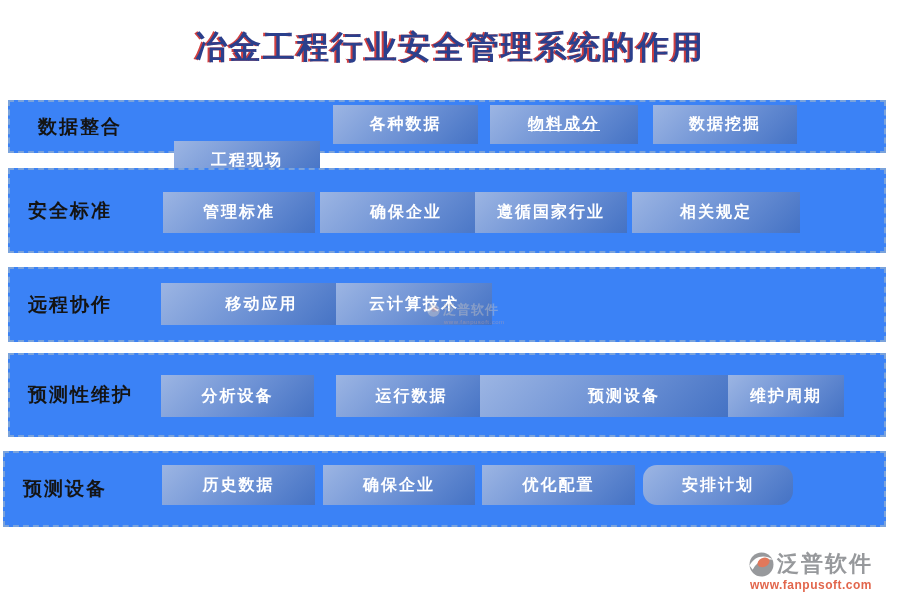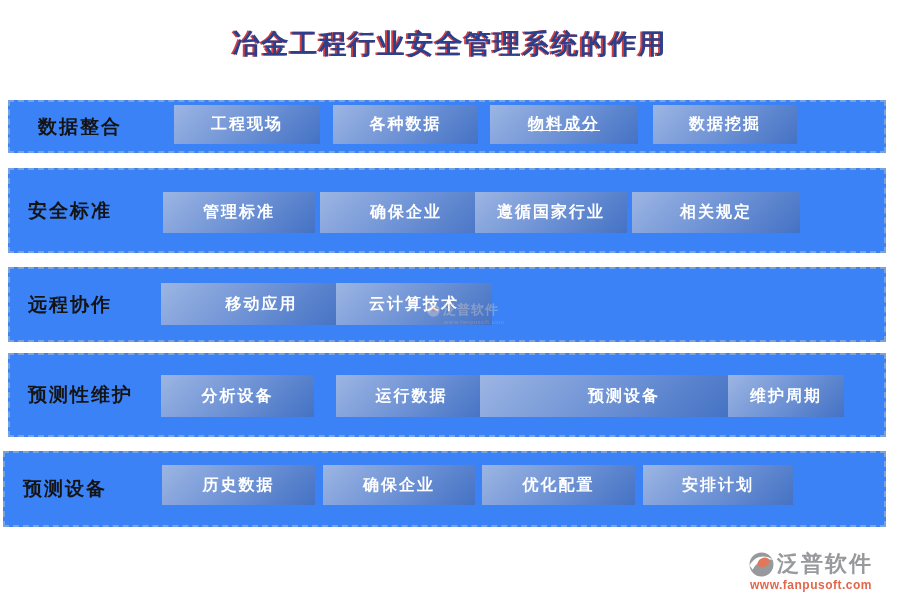--- a/index.html
+++ b/index.html
@@ -3,21 +3,21 @@
 <meta charset="utf-8">
 <style>
   html,body{margin:0;padding:0;background:#fff;}
   .page{
     position:relative;width:900px;height:600px;background:#ffffff;overflow:hidden;
     font-family:"Liberation Sans","DejaVu Sans",sans-serif;
   }
   
   .title{
     position:absolute;top:26px;left:0;width:100%;margin:0;text-align:center;
-    font-size:27px;font-weight:bold;color:#2B3F8C;letter-spacing:2px;
+    font-size:32px;font-weight:bold;color:#2B3F8C;letter-spacing:2px;
     text-shadow:-2px 0 0 rgba(192,0,0,0.75);
   }
   
   .row{position:absolute;left:8px;width:878px;border:2px dashed #7BA3DB;box-sizing:border-box;background:#3b82f6;}
   .row1{top:100px;height:53px;}
   .row2{top:168px;height:85px;}
   .row3{top:267px;height:75px;}
   .row4{top:353px;height:84px;}
   .row5{top:451px;height:76px;left:3px;width:883px;}
   .row-label{
@@ -25,29 +25,29 @@
     font-size:19px;font-weight:bold;color:#141414;letter-spacing:2px;white-space:nowrap;
   }
   .row1 .row-label{left:28px;}
   
   .btn{
     position:absolute;display:flex;align-items:center;justify-content:center;
     background:linear-gradient(135deg,#9CB5E3 0%,#6B90D4 55%,#4472C4 100%);
     color:#ffffff;font-weight:bold;font-size:16px;letter-spacing:2px;white-space:nowrap;
   }
   .row1 .btn{top:3px;height:39px;}
-  .r1b1{left:164px;width:146px;} .r1b2{left:323px;width:145px;} .r1b3{left:480px;width:148px;text-decoration:underline;} .r1b4{left:643px;width:144px;}
+  .r1b1{left:164px;width:146px;margin-top:36px;} .r1b2{left:323px;width:145px;} .r1b3{left:480px;width:148px;text-decoration:underline;} .r1b4{left:643px;width:144px;}
   .row2 .btn{top:22px;height:41px;}
   .r2b1{left:153px;width:152px;} .r2b2{left:310px;width:172px;} .r2b3{left:465px;width:152px;} .r2b4{left:622px;width:168px;}
   .row3 .btn{top:14px;height:42px;}
   .r3b1{left:151px;width:159px;padding-left:21px;} .r3b2{left:326px;width:156px;}
   .row4 .btn{top:20px;height:42px;}
   .r4b1{left:151px;width:153px;} .r4b2{left:326px;width:151px;} .r4b3{left:470px;width:210px;padding-left:39px;} .r4b4{left:718px;width:116px;}
   .row5 .btn{top:12px;height:40px;}
-  .r5b1{left:157px;width:153px;} .r5b2{left:318px;width:152px;} .r5b3{left:477px;width:153px;} .r5b4{left:638px;width:150px;}
+  .r5b1{left:157px;width:153px;} .r5b2{left:318px;width:152px;} .r5b3{left:477px;width:153px;} .r5b4{left:638px;width:150px;border-radius:14px;}
   
   .watermark{
     position:absolute;left:427px;top:301px;opacity:0.42;z-index:5;
     display:flex;flex-direction:column;align-items:flex-start;pointer-events:none;
   }
   .watermark .wm-top{display:flex;align-items:center;gap:3px;}
   .watermark .wm-text{font-size:13px;font-weight:bold;color:#cfc8c2;letter-spacing:1px;}
   .watermark .wm-url{font-size:6px;color:#d8a898;margin-left:17px;letter-spacing:0.5px;}
   
   .brand{position:absolute;right:14px;bottom:8px;width:150px;text-align:center;}

